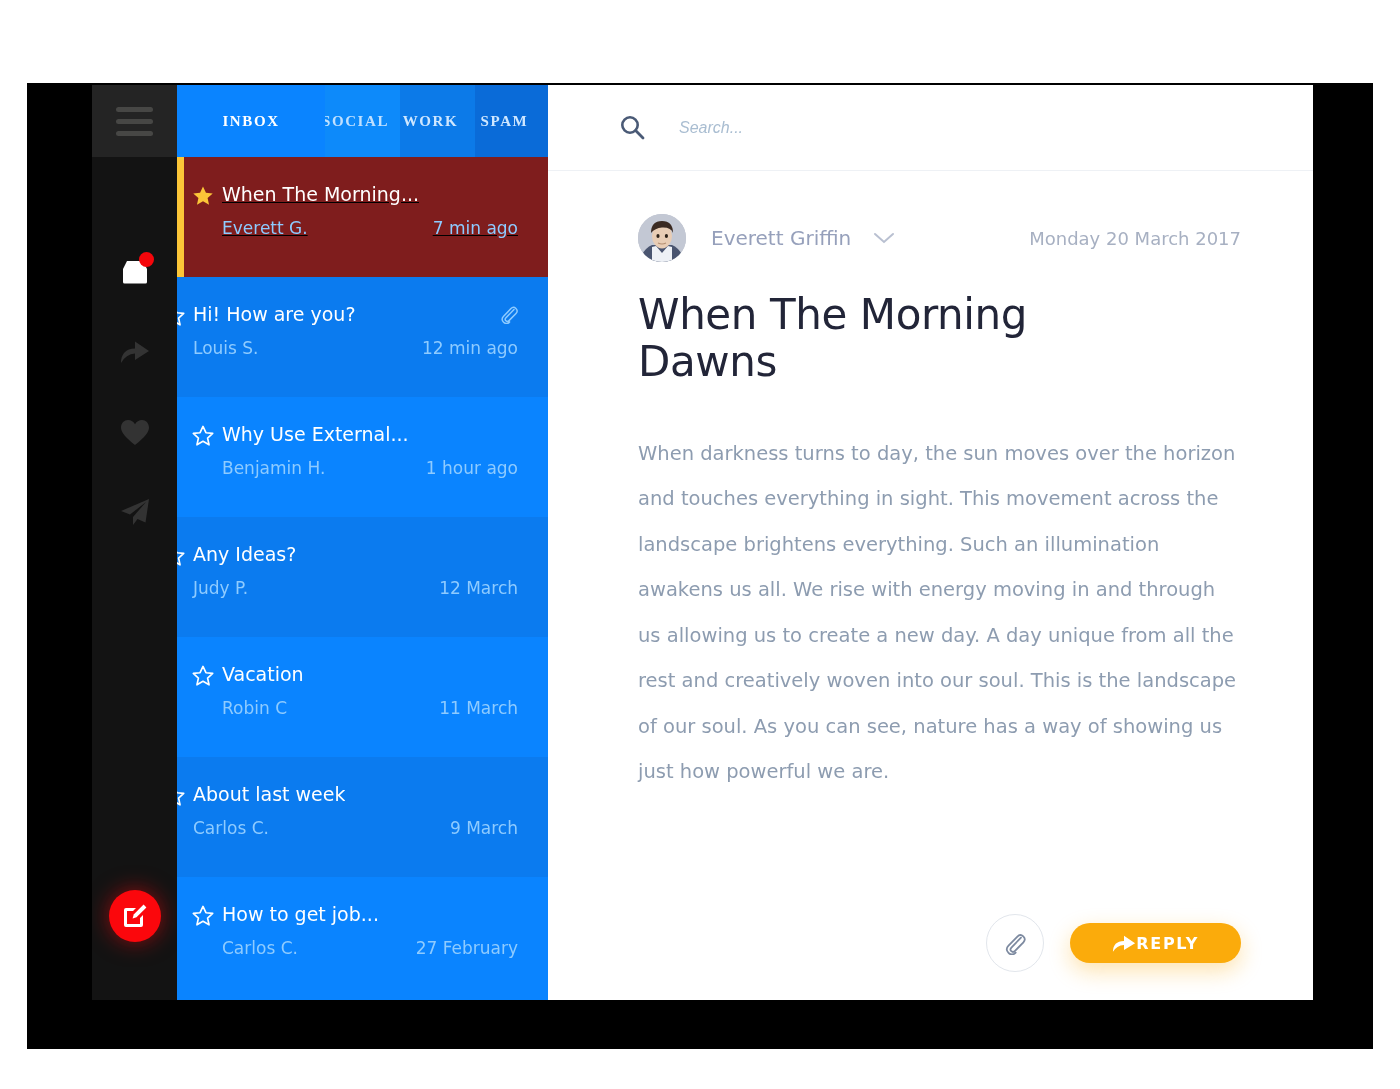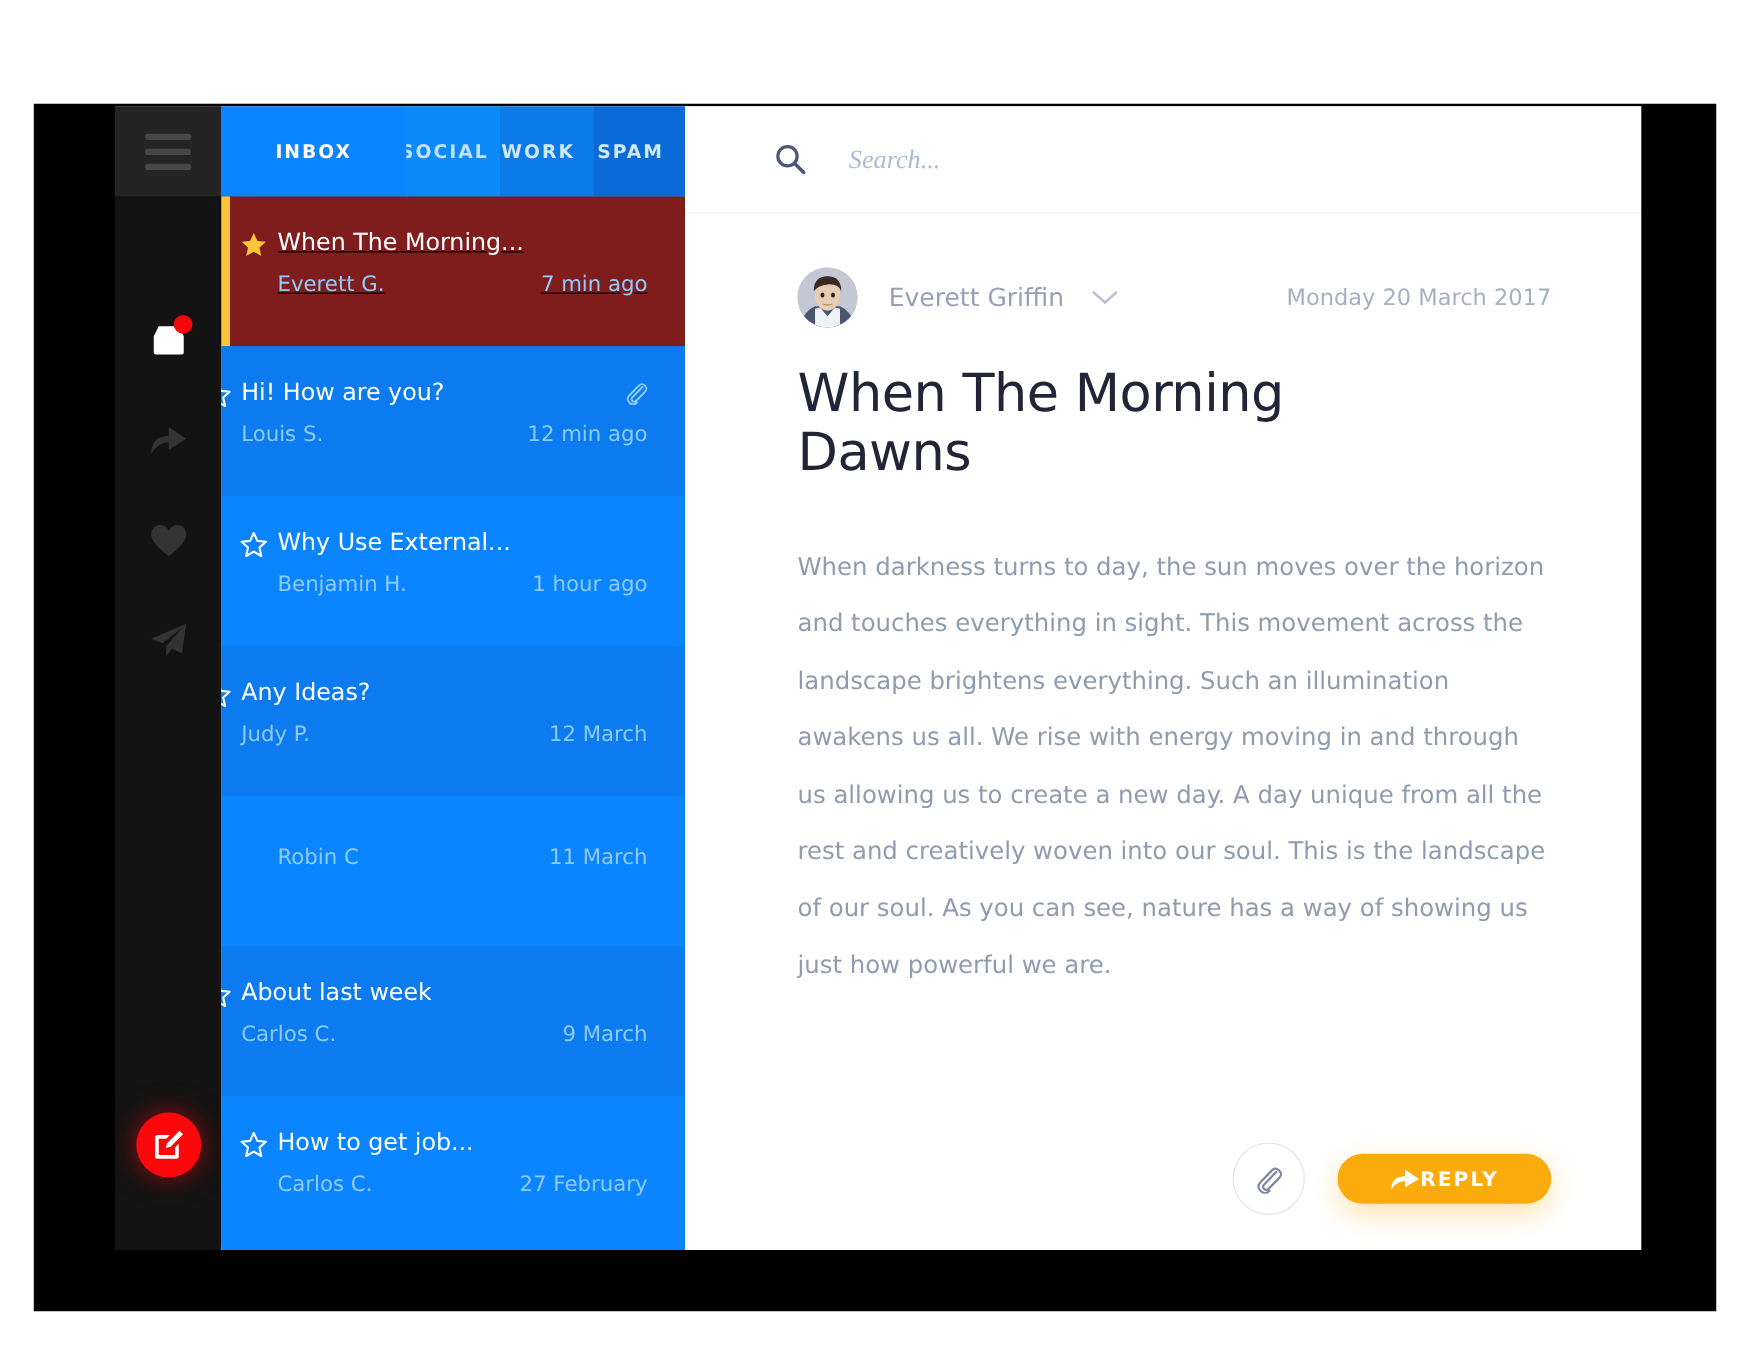--- a/index.html
+++ b/index.html
@@ -75,21 +75,21 @@
     height:72px; flex:0 0 72px;
     display:flex; align-items:stretch;
     overflow:hidden;
   }
   .tab {
     display:flex; align-items:center; justify-content:center;
     font-size:15px; font-weight:bold; letter-spacing:1.6px;
     color:#ffffff; cursor:pointer;
     white-space:nowrap; overflow:hidden;
   }
-  .tab .tab-label { display:block; }
+  .tab .tab-label { display:block;font-family:Liberation Serif, serif; }
   .tab.t-inbox { flex:0 0 148px; background:#0a84ff; }
   .tab.t-social { flex:0 0 75px; background:#0d8afa; color:#bfe0ff; }
   .tab.t-work   { flex:0 0 75px; background:#0c7ae8; color:#cfe7ff; }
   .tab.t-spam   { flex:0 0 73px; background:#0a6bd8; color:#cfe7ff; }
   .tab.t-social .tab-label,
   .tab.t-work .tab-label,
   .tab.t-spam .tab-label { margin-left:-14px; }
 
   #list-scroll { flex:1 1 auto; overflow:hidden; }
 
@@ -131,22 +131,22 @@
     position:relative;
   }
   #search-bar {
     height:86px; flex:0 0 86px;
     border-bottom:1px solid #eef1f5;
     display:flex; align-items:center;
     padding-left:72px; gap:34px;
   }
   #search-input {
     border:none; outline:none; background:transparent;
-    font-family:Liberation Serif, serif;
-    font-size:21px; font-style:italic; color:#0f766e;
+    font-family:Liberation Sans, sans-serif;
+    font-size:16px; font-style:italic; color:#0f766e;
     width:520px;
   }
   #search-input::placeholder { color:#a9bdd1; font-style:italic; }
 
   #reader-body { flex:1 1 auto; padding:36px 72px 0 72px; position:relative;margin-left:18px; }
 
   #sender-row {
     display:flex; align-items:center;
     height:62px; margin-bottom:22px;
   }
@@ -314,20 +314,26 @@
           </svg>
           <span class="subject">Any Ideas?</span>
         </div>
         <div class="row-line2">
           <span class="sender">Judy P.</span>
           <span class="time">12 March</span>
         </div>
       </div>
 
       <div class="mail-row shade-a">
+        <div class="row-line1">
+          <svg class="star" viewBox="0 0 24 24">
+            <path d="M12 1.5 L15.2 8.4 L22.6 9.2 L17 14.2 L18.6 21.6 L12 17.8 L5.4 21.6 L7 14.2 L1.4 9.2 L8.8 8.4 Z" fill="none" stroke="#ffffff" stroke-width="1.8" stroke-linejoin="round"></path>
+          </svg>
+          <span class="subject">Vacation</span>
+        </div>
         <div class="row-line2">
           <span class="sender">Robin C</span>
           <span class="time">11 March</span>
         </div>
       </div>
 
       <div class="mail-row shade-b">
         <div class="row-line1">
           <svg class="star" viewBox="0 0 24 24">
             <path d="M12 1.5 L15.2 8.4 L22.6 9.2 L17 14.2 L18.6 21.6 L12 17.8 L5.4 21.6 L7 14.2 L1.4 9.2 L8.8 8.4 Z" fill="none" stroke="#ffffff" stroke-width="1.8" stroke-linejoin="round"></path>

